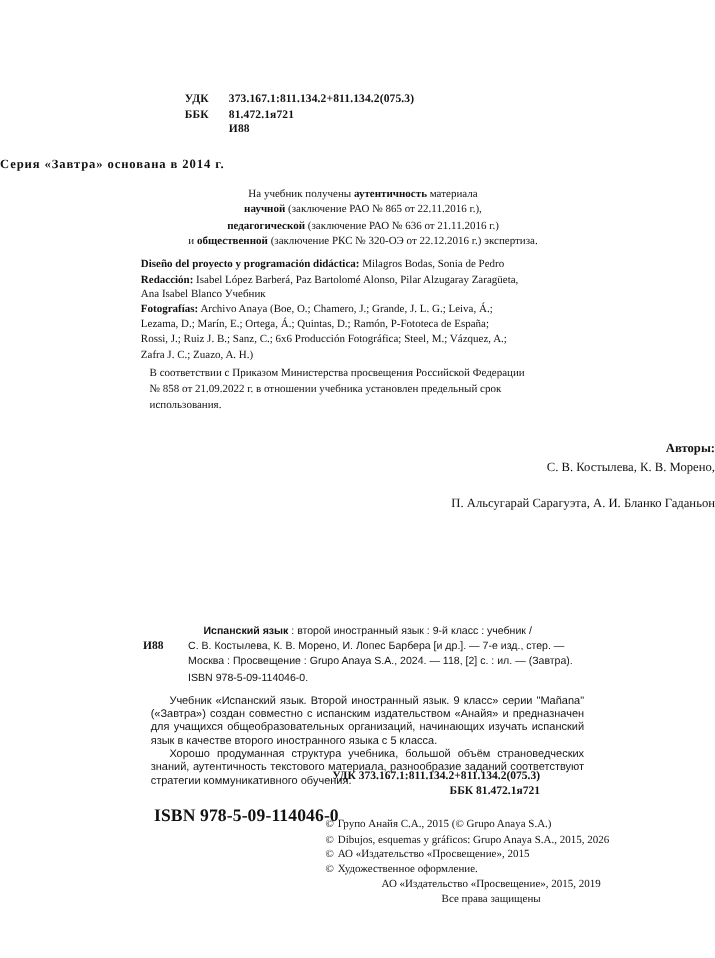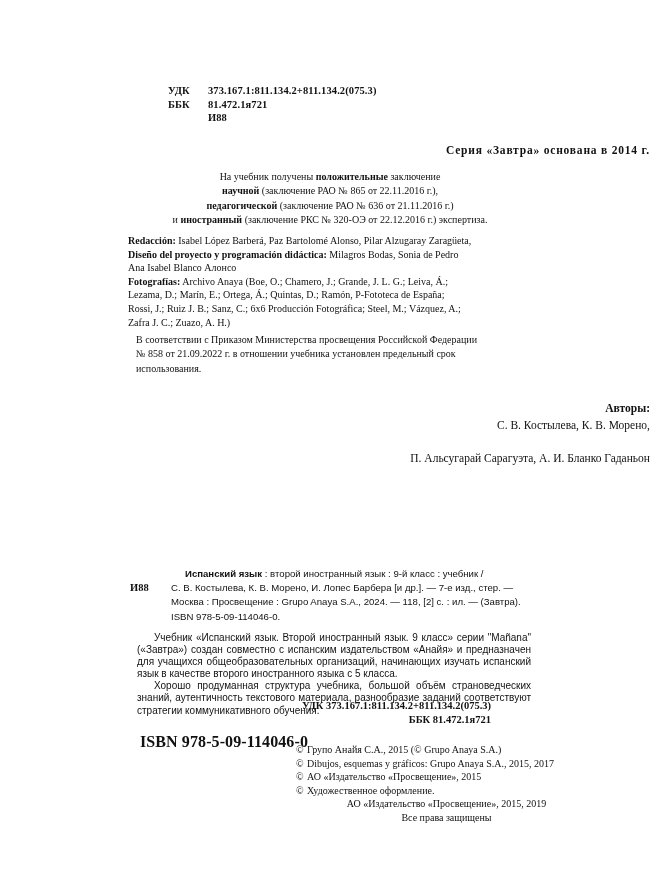--- a/index.html
+++ b/index.html
@@ -34,21 +34,21 @@
   .udk-row { display: flex; white-space: pre; }
   .udk-key { width: 40px; font-weight: bold; }
   .udk-val { font-weight: bold; }
   .udk-i88 { margin-left: 40px; font-weight: bold; }
 
   
   .series-line {
     position: absolute;
     left: 0; top: 144px;
     width: 650px;
-    text-align: right;
+    text-align: left;
     font-size: 11.5px;
     font-weight: bold;
     letter-spacing: 0.8px;
   }
 
   
   .conclusions {
     position: absolute;
     left: 130px;
     top: 170px;
@@ -191,30 +191,30 @@
     <div class="udk-row">
       <span class="udk-key">ББК</span>
       <span class="udk-val">81.472.1я721</span>
     </div>
     <div class="udk-i88">И88</div>
   </div>
 
   <div class="series-line">Серия «Завтра» основана в 2014 г.</div>
 
   <div class="conclusions">
-    <span>На учебник получены </span><b>положительные</b><span> заключение</span><br>
+    <span>На учебник получены </span><b>аутентичность</b><span> материала</span><br>
     <b>научной</b><span> (заключение РАО № 865 от 22.11.2016 г.),</span><br>
     <b>педагогической</b><span> (заключение РАО № 636 от 21.11.2016 г.)</span><br>
-    <span>и </span><b>иностранный</b><span> (заключение РКС № 320-ОЭ от 22.12.2016 г.) экспертиза.</span>
+    <span>и </span><b>общественной</b><span> (заключение РКС № 320-ОЭ от 22.12.2016 г.) экспертиза.</span>
   </div>
 
   <div class="credits">
+    <span class="cline"><b>Diseño del proyecto y programación didáctica:</b><span> Milagros Bodas, Sonia de Pedro</span></span>
     <span class="cline"><b>Redacción:</b><span> Isabel López Barberá, Paz Bartolomé Alonso, Pilar Alzugaray Zaragüeta,</span></span>
-    <span class="cline"><b>Diseño del proyecto y programación didáctica:</b><span> Milagros Bodas, Sonia de Pedro</span></span>
-    <span class="cline">Ana Isabel Blanco Алонсо</span>
+    <span class="cline">Ana Isabel Blanco Учебник</span>
     <span class="cline"><b>Fotografías:</b><span> Archivo Anaya (Boe, O.; Chamero, J.; Grande, J. L. G.; Leiva, Á.;</span></span>
     <span class="cline">Lezama, D.; Marín, E.; Ortega, Á.; Quintas, D.; Ramón, P-Fototeca de España;</span>
     <span class="cline">Rossi, J.; Ruiz J. B.; Sanz, C.; 6x6 Producción Fotográfica; Steel, M.; Vázquez, A.;</span>
     <span class="cline">Zafra J. C.; Zuazo, A. H.)</span>
   </div>
 
   <div class="ministry">
     <span>В соответствии с Приказом Министерства просвещения Российской Федерации</span><br>
     <span>№ 858 от 21.09.2022 г. в отношении учебника установлен предельный срок</span><br>
     <span>использования.</span>
@@ -242,20 +242,20 @@
 
   <div class="udk-bottom">
     <div>УДК 373.167.1:811.134.2+811.134.2(075.3)</div>
     <div>ББК 81.472.1я721</div>
   </div>
 
   <div class="isbn-bottom">ISBN 978-5-09-114046-0</div>
 
   <div class="copyrights">
     <span class="crow"><span class="sym">©</span><span>Групо Анайя С.А., 2015 (© Grupo Anaya S.A.)</span></span>
-    <span class="crow"><span class="sym">©</span><span>Dibujos, esquemas y gráficos: Grupo Anaya S.A., 2015, 2017</span></span>
+    <span class="crow"><span class="sym">©</span><span>Dibujos, esquemas y gráficos: Grupo Anaya S.A., 2015, 2026</span></span>
     <span class="crow"><span class="sym">©</span><span>АО «Издательство «Просвещение», 2015</span></span>
     <span class="crow"><span class="sym">©</span><span>Художественное  оформление.</span></span>
     <span class="indent">АО «Издательство «Просвещение», 2015, 2019</span>
     <span class="indent">Все права защищены</span>
   </div>
 
 </div>
 
 </body></html>

